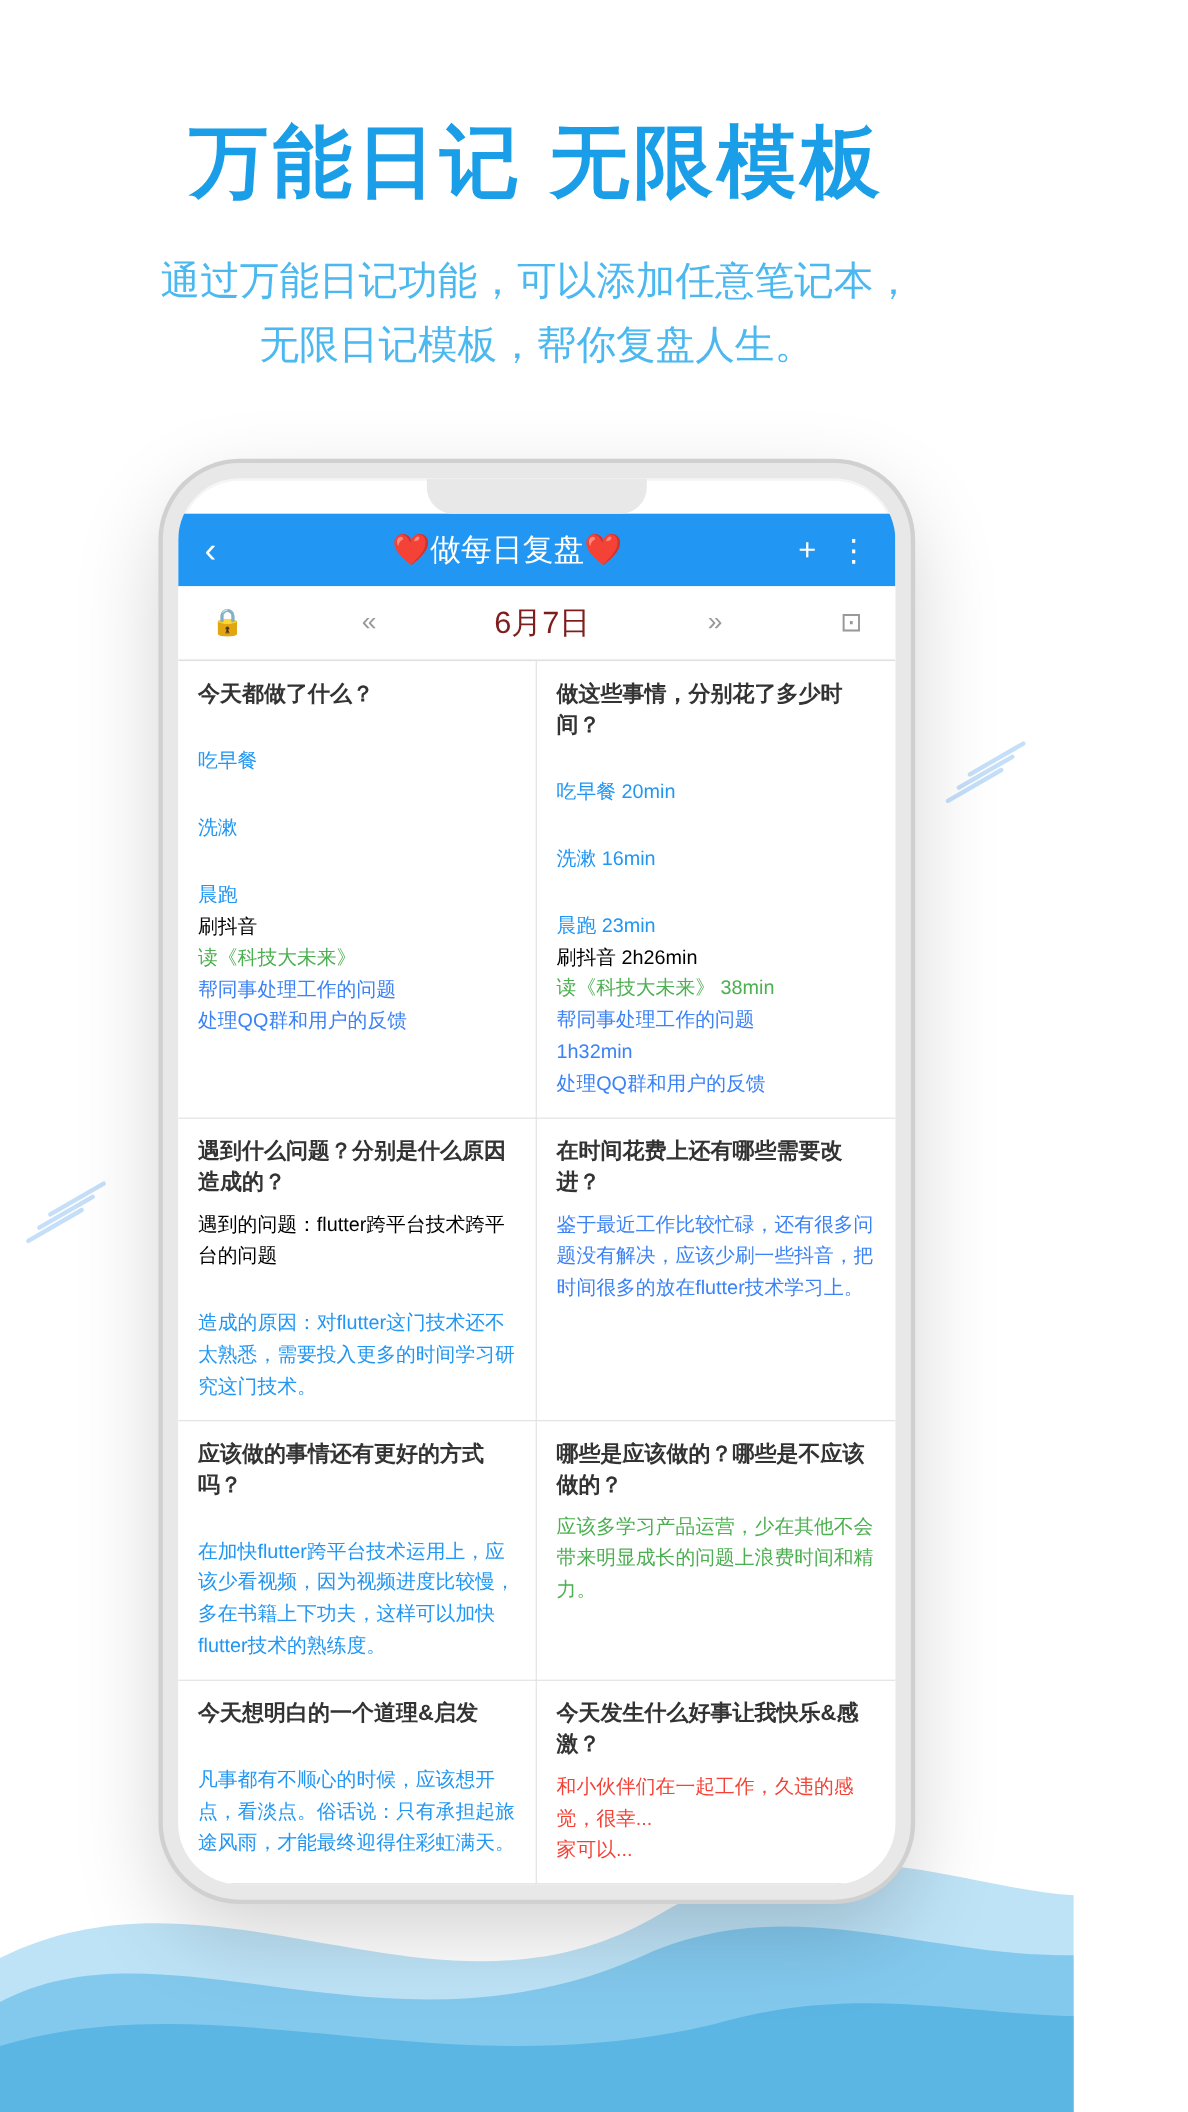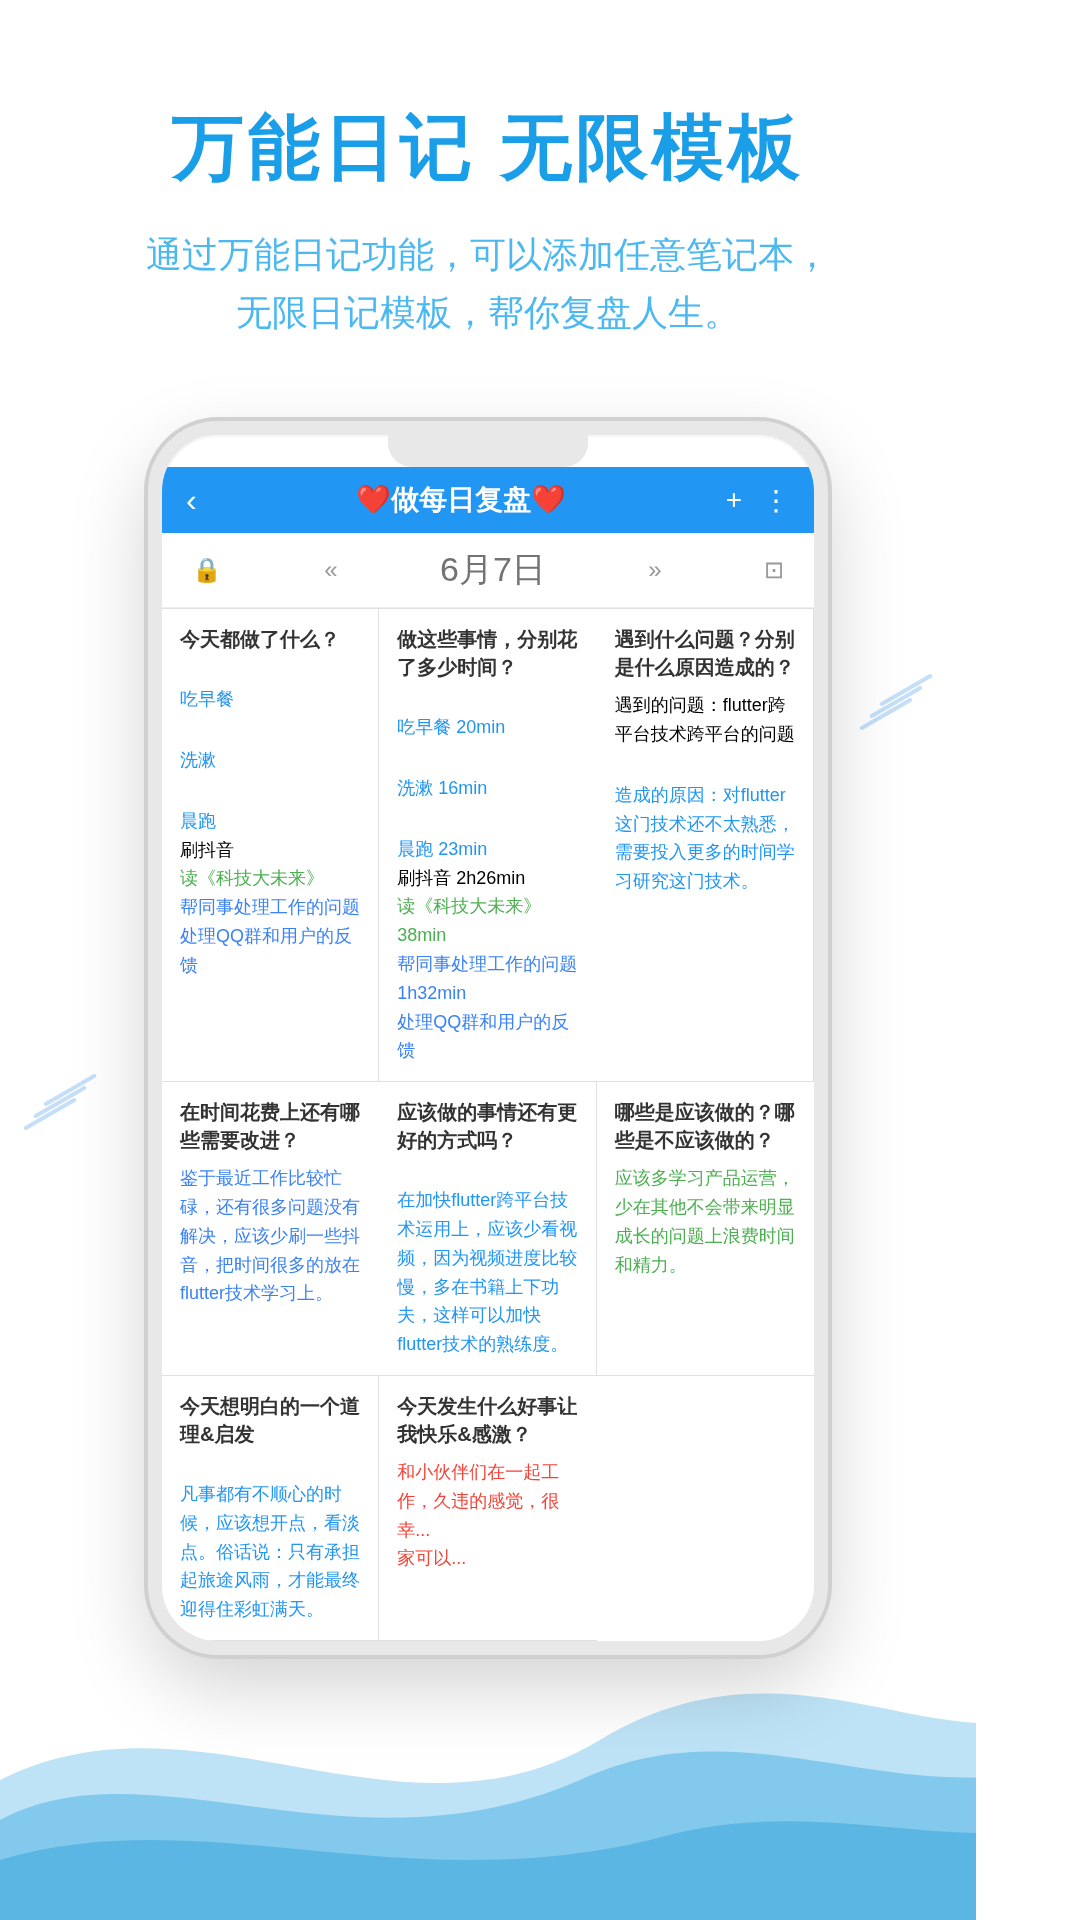--- a/index.html
+++ b/index.html
@@ -88,21 +88,21 @@
 
     .header-back {
       color: #fff;
       font-size: 32px;
       font-weight: 300;
     }
 
     .header-title {
       color: #fff;
       font-size: 28px;
-      font-weight: 700;
+      font-weight: 400;
       flex: 1;
       text-align: center;
     }
 
     .header-icons {
       display: flex;
       gap: 20px;
       align-items: center;
     }
 
@@ -120,30 +120,30 @@
       padding: 14px 30px;
       border-bottom: 1px solid #eee;
     }
 
     .nav-icon {
       color: #999;
       font-size: 24px;
     }
 
     .date-text {
-      font-size: 34px;
-      color: #737373;
+      font-size: 28px;
+      color: #7f1d1d;
       font-weight: 500;
     }
 
     
     .grid-content {
       background: #fff;
       display: grid;
-      grid-template-columns: 1fr 1fr 1fr;
+      grid-template-columns: 1fr 1fr;
       border-top: 1px solid #e0e0e0;
     }
 
     .grid-cell {
       padding: 16px 18px;
       border-right: 1px solid #e0e0e0;
       border-bottom: 1px solid #e0e0e0;
       min-height: 140px;
     }
 

